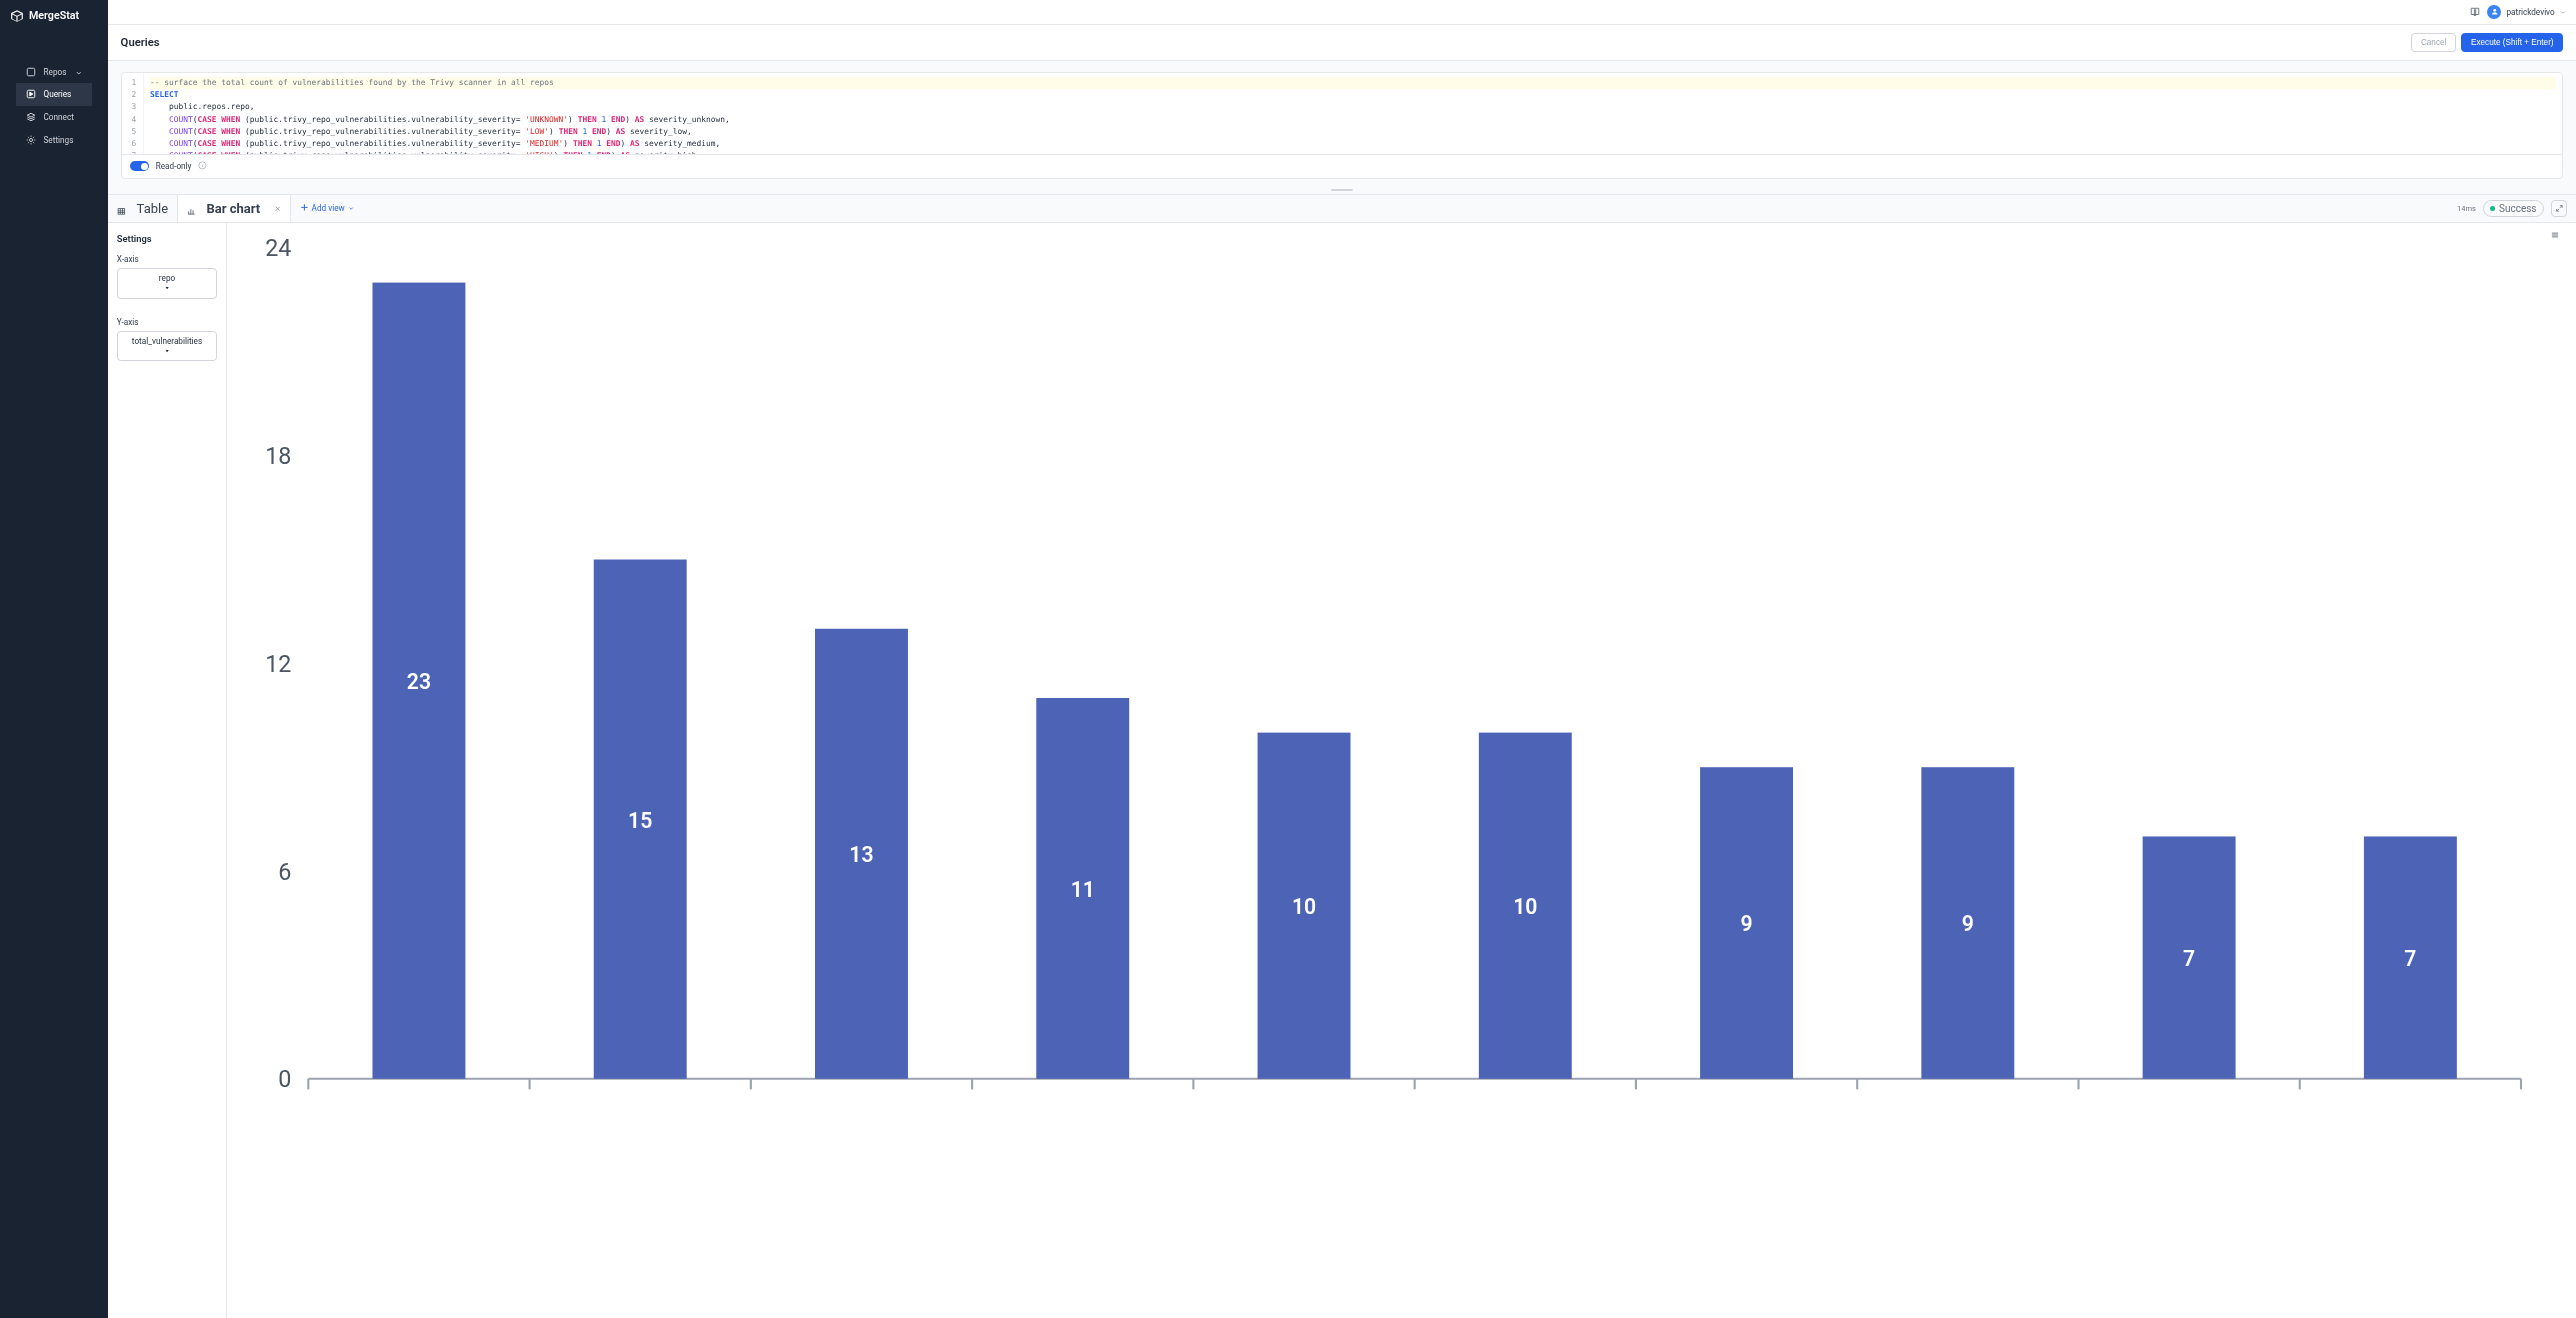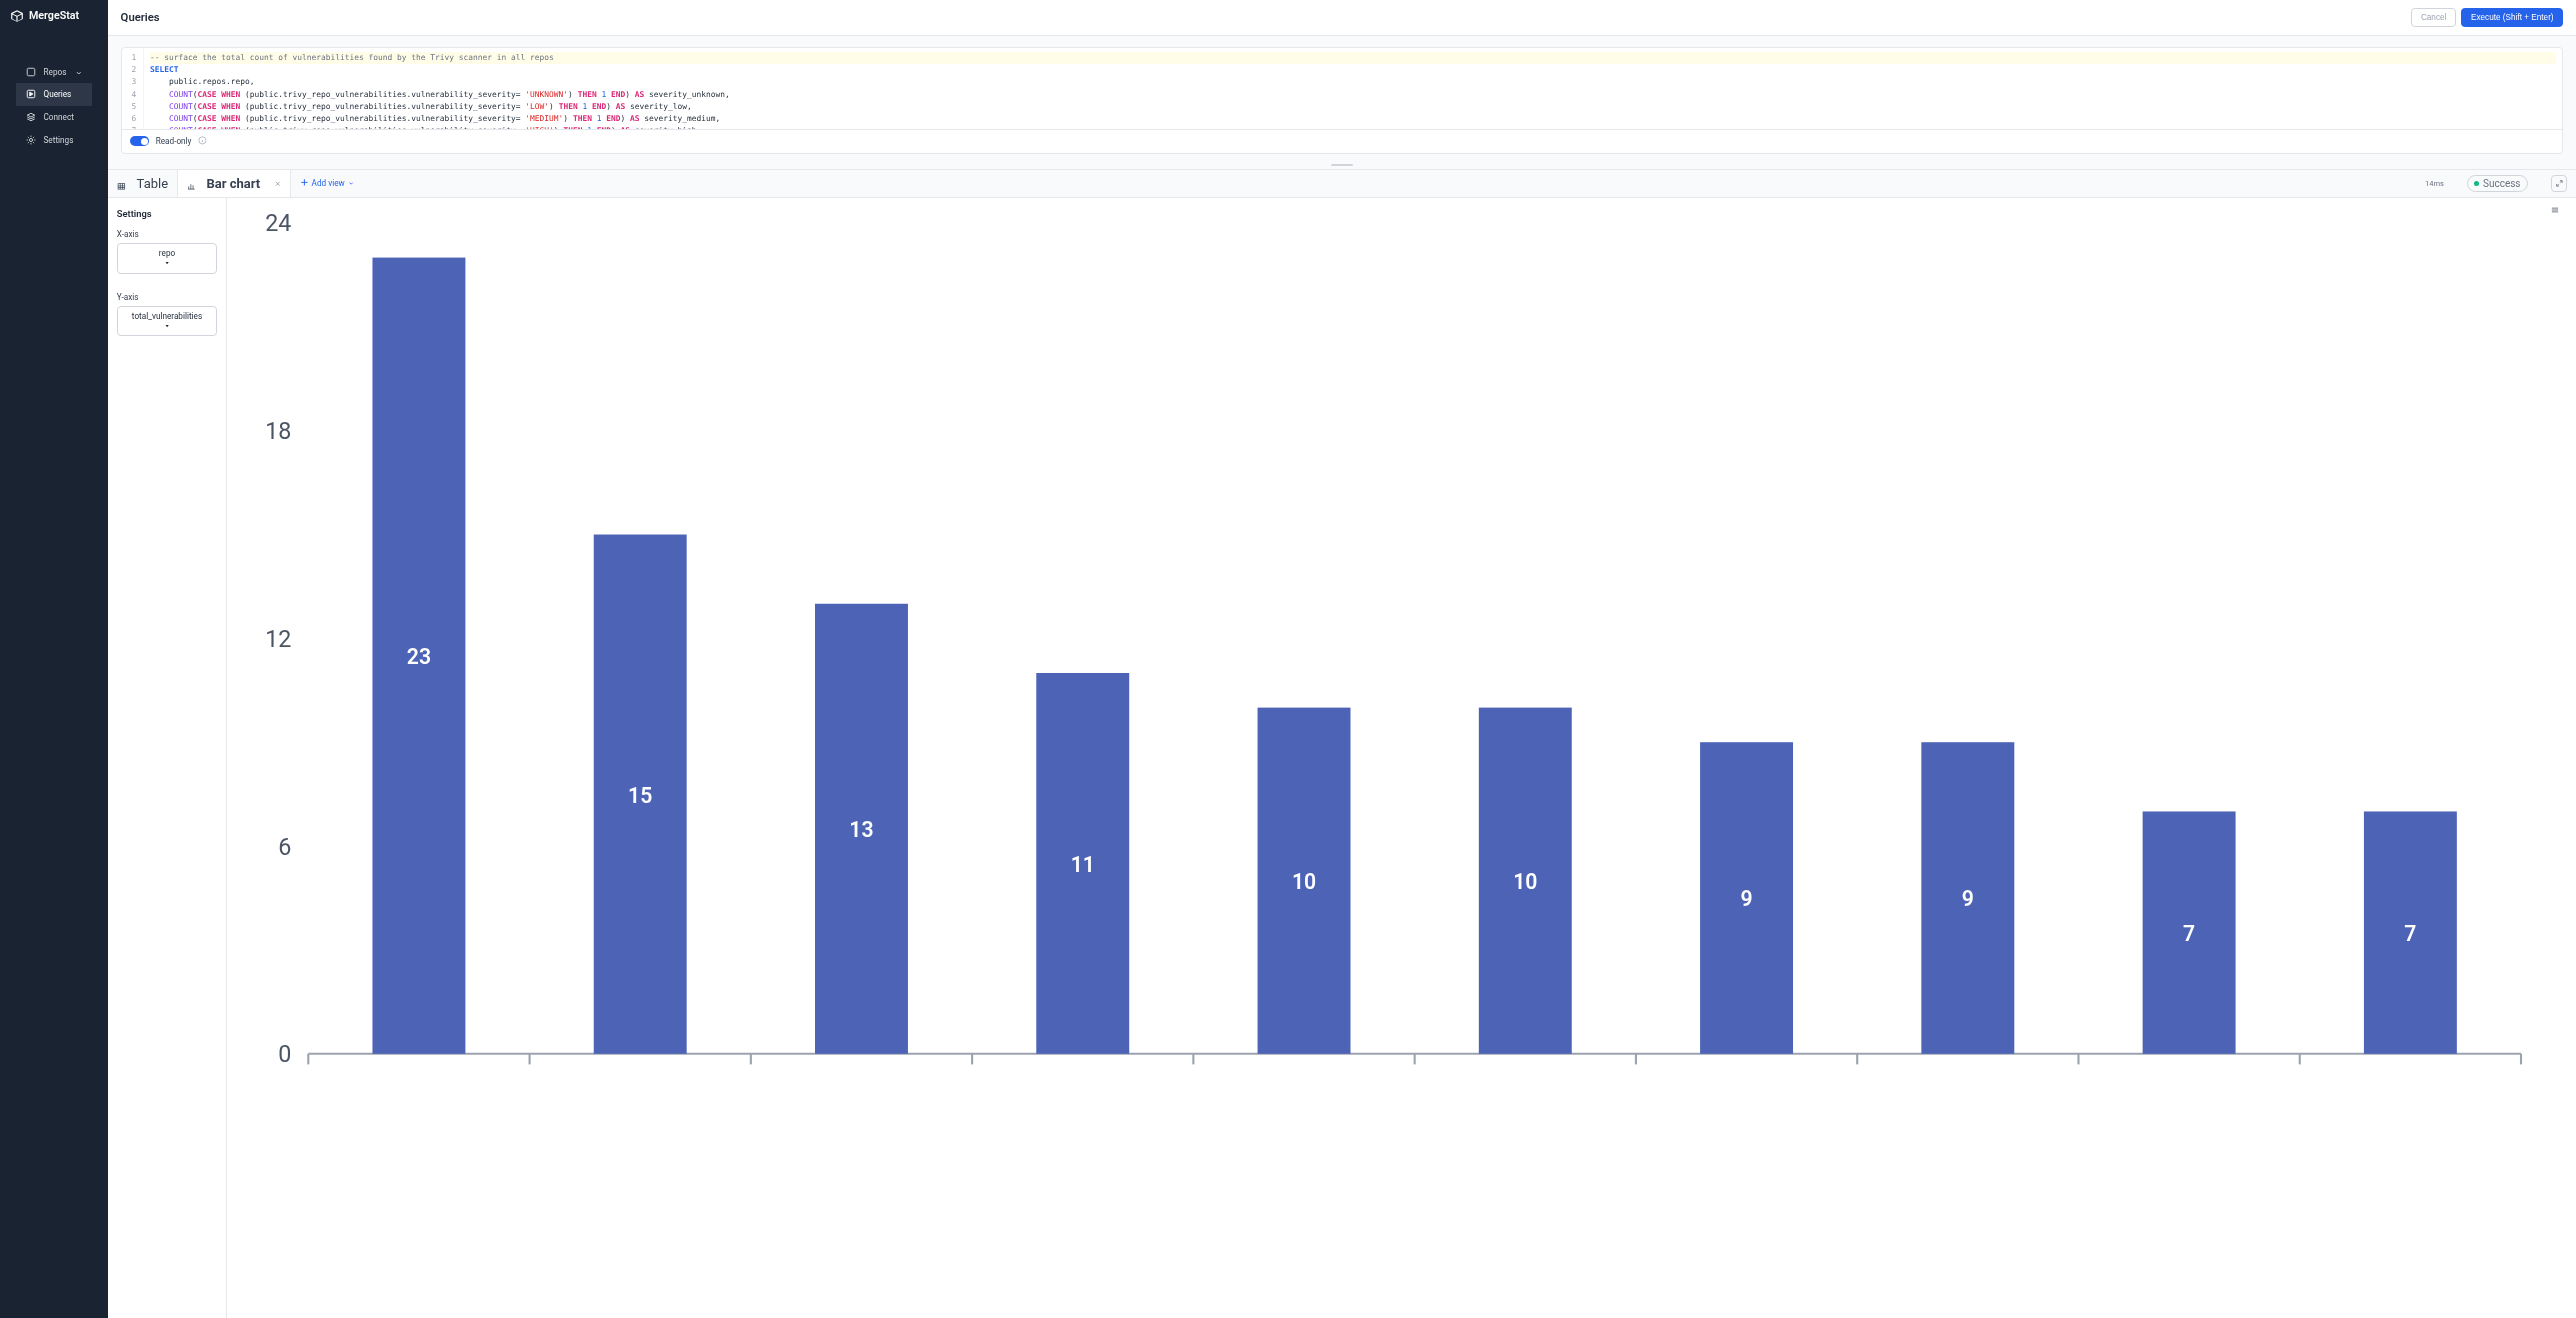--- a/index.html
+++ b/index.html
@@ -43,21 +43,21 @@
 .drag-handle { display: flex; justify-content: center; padding: 2.5px 0; background: #f9fafb; }
 .drag-handle-bar { width: 22.6px; height: 2.5px; background: #d1d5db; border-radius: 1.3px; }
 .results { flex: 1; display: flex; flex-direction: column; border-top: 0.6px solid #e5e7eb; overflow: hidden; }
 .results-header { display: flex; align-items: center; border-bottom: 0.6px solid #e5e7eb; background: #f9fafb; }
 .view-tab { display: flex; align-items: center; gap: 11px; padding: 6.3px 8.8px; font-size: 13px; color: #374151; cursor: pointer; border-right: 0.6px solid #e5e7eb; }
 .view-tab.active { background: #fff; font-weight: 700; }
 .view-tab .tab-icon { width: 8.8px; height: 8.8px; }
 .close-x { color: #9ca3af; margin-left: 2.5px; }
 .add-view { display: flex; align-items: center; gap: 3px; padding: 6.3px 8.8px; color: #2563eb; font-size: 8.2px; cursor: pointer; }
 .results-header-spacer { flex: 1; }
-.status-area { display: flex; align-items: center; gap: 23px; padding: 0 8.8px; font-size: 7.5px; color: #6b7280; }
+.status-area { display: flex; align-items: center; gap: 7px; padding: 0 8.8px; font-size: 7.5px; color: #6b7280; }
 .status-pill { display: inline-flex; align-items: center; gap: 3.8px; border: 0.6px solid #d1d5db; border-radius: 628px; padding: 1.9px 6.3px; font-size: 10px; }
 .status-dot { width: 5px; height: 5px; border-radius: 50%; background: #10b981; }
 .expand-btn { width: 16.4px; height: 16.4px; border: 0.6px solid #d1d5db; border-radius: 3.8px; display: inline-flex; align-items: center; justify-content: center; }
 .results-body { flex: 1; display: flex; overflow: hidden; }
 .settings-panel { width: 119px; border-right: 0.6px solid #e5e7eb; padding: 10px 8.8px; }
 .settings-title { font-weight: 600; font-size: 9.4px; margin-bottom: 10px; }
 .field-label { font-size: 8.2px; color: #374151; margin-bottom: 3.8px; }
 .select { display: flex; align-items: center; justify-content: center; border: 0.6px solid #d1d5db; border-radius: 3.8px; padding: 4.4px 6.3px; font-size: 8.2px; margin-bottom: 18px; cursor: pointer; flex-direction: column; }
 .chart-area { flex: 1; padding: 7.5px 12.6px 0 5px; position: relative; }
 .chart-menu { position: absolute; right: 16.4px; top: 6.3px; color: #6b7280; }
@@ -121,20 +121,41 @@
         <span class="chevron">
           <svg viewBox="0 0 12 12" fill="none" stroke="currentColor" stroke-width="1.5">
               <path d="M3 5l3 3 3-3"></path>
             </svg>
         </span>
       </div>
     </nav>
   </aside>
 
   <main class="main">
+    <div class="topbar">
+      <span class="book-icon">
+        <svg viewBox="0 0 16 16" fill="none" stroke="currentColor" stroke-width="1.5">
+            <path d="M2 2h5a2 2 0 012 2v10a2 2 0 00-2-2H2V2zM14 2H9a2 2 0 00-2 2v10a2 2 0 012-2h5V2z"></path>
+          </svg>
+      </span>
+      <div class="user-chip">
+        <span class="avatar">
+          <svg viewBox="0 0 16 16" width="7.5" height="7.5" fill="white">
+              <circle cx="8" cy="5" r="3"></circle>
+              <path d="M2 14c0-3 2.7-5 6-5s6 2 6 5"></path>
+            </svg>
+        </span>
+        <span>patrickdevivo</span>
+        <span style="color:#9ca3af;">
+          <svg width="6.3" height="6.3" viewBox="0 0 12 12" fill="none" stroke="currentColor" stroke-width="1.5">
+              <path d="M3 5l3 3 3-3"></path>
+            </svg>
+        </span>
+      </div>
+    </div>
 
     <div class="page-header">
       <h1 class="page-title">Queries</h1>
       <div class="header-actions">
         <button class="btn disabled">Cancel</button>
         <button class="btn primary">Execute (Shift + Enter)</button>
       </div>
     </div>
 
     <div class="editor-container">

